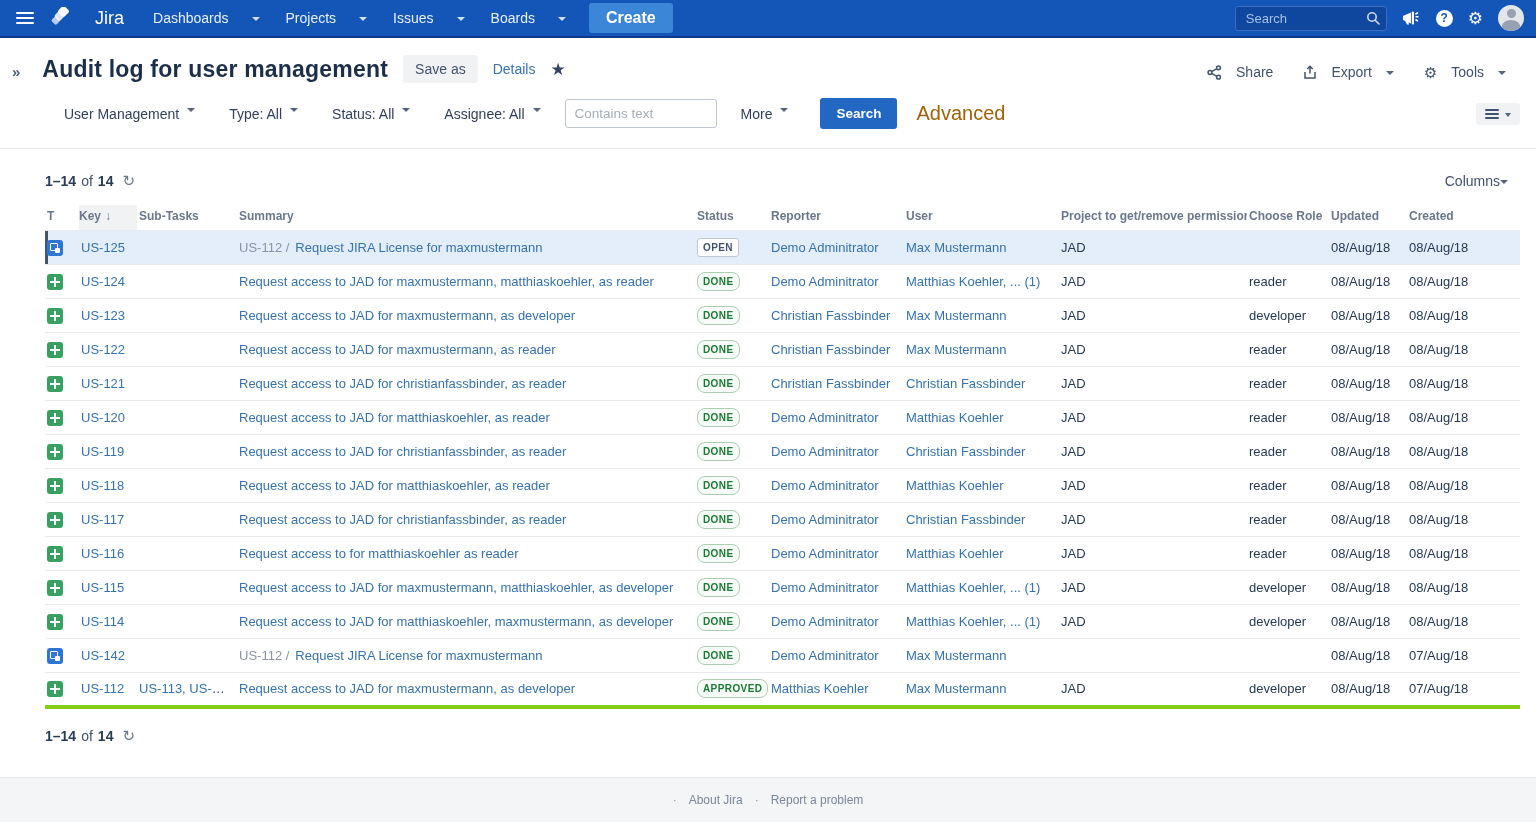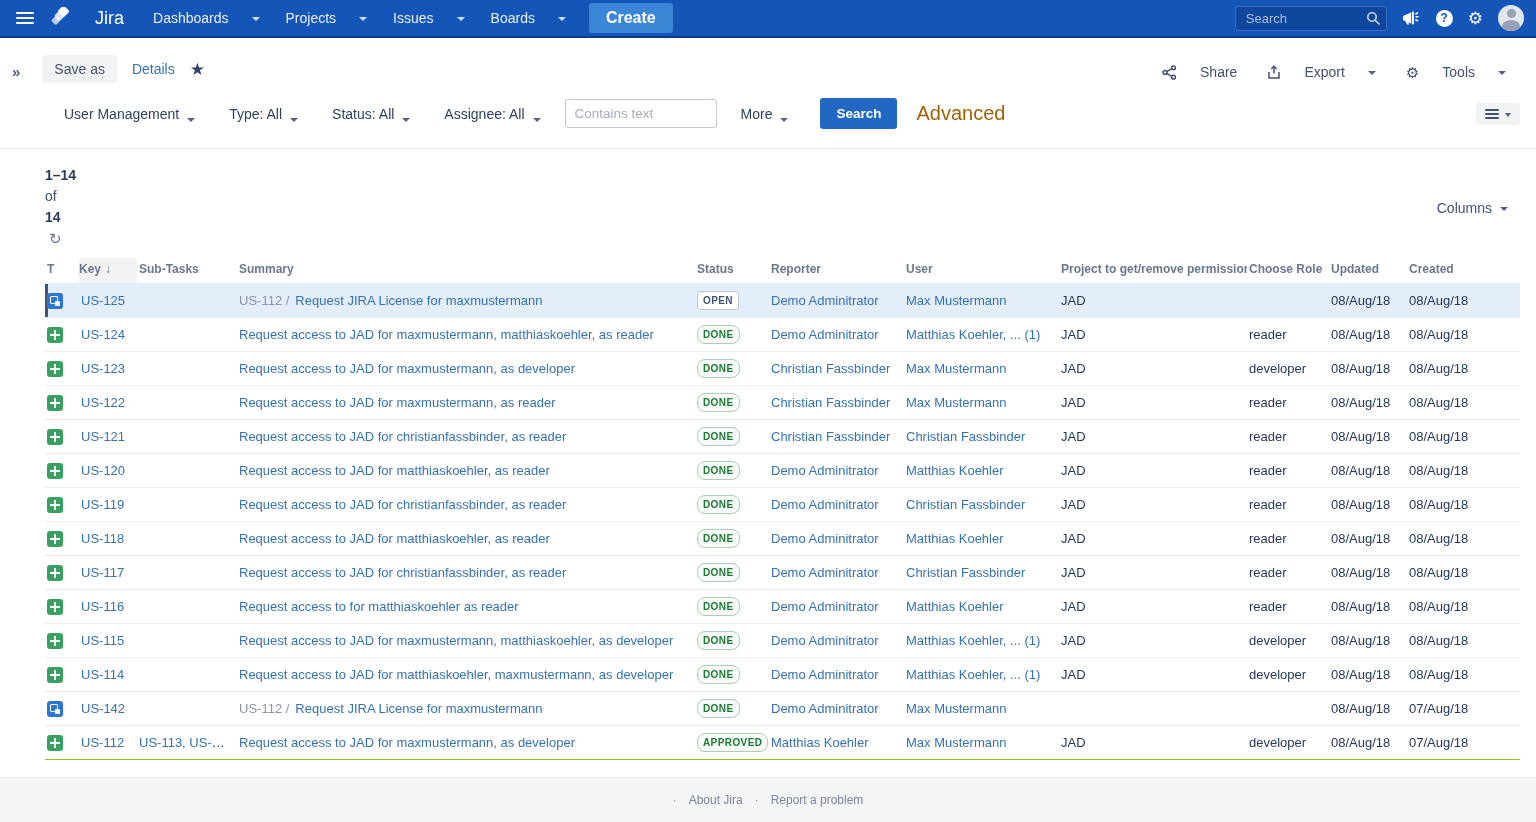--- a/index.html
+++ b/index.html
@@ -44,62 +44,62 @@
   
   .page-head { display:flex; align-items:flex-start; padding:17px 30px 0 2px; }
   .collapse { color:#505f79; font-size:15px; font-weight:700; padding:8px 10px 0 10px; cursor:pointer; }
   .title-group { display:flex; align-items:center; gap:15px; margin-left:12px; }
   h1 { margin:0; font-size:23px; font-weight:600; color:#1c2e4a; letter-spacing:.2px; }
   .save-as { background:#f1f2f4; border:none; border-radius:3px; padding:6px 12px;
              font-family:inherit; font-size:14px; color:#42526e; cursor:pointer; }
   .details-link { color:#3572b0; font-size:14px; cursor:pointer; }
   .star { color:#344563; font-size:17px; cursor:pointer; line-height:1; }
   .head-right { margin-left:auto; display:flex; align-items:center; gap:30px; padding-top:9px; }
-  .head-action { display:flex; align-items:center; gap:23px; color:#42526e; font-size:14px; cursor:pointer; }
+  .head-action { display:flex; align-items:center; gap:14px; color:#42526e; font-size:14px; cursor:pointer; }
   .head-action svg, .head-action .gear-dark { color:#42526e; }
   .gear-dark { font-size:15px; line-height:1; }
 
   
   .filter-bar { display:flex; align-items:center; padding:15px 16px 19px 54px; }
-  .fdrop { display:flex; align-items:flex-end; gap:8px; padding:6px 10px; margin-right:14px;
+  .fdrop { display:flex; align-items:flex-start; gap:8px; padding:6px 10px; margin-right:14px;
            font-size:14px; color:#2f3f5c; cursor:pointer; border-radius:3px; }
   .fdrop .chev { color:#42526e; }
   .contains-input { width:152px; height:29px; border:1px solid #c1c7d0; border-radius:3px;
                     padding:0 9px; font-size:13.5px; font-family:inherit; color:#333; }
   .contains-input::placeholder { color:#a5adba; }
   .more-drop { margin-left:14px; }
   .search-btn { background:#2268c3; color:#fff; border:none; border-radius:3px;
                 font-family:inherit; font-size:13.5px; font-weight:700; padding:8px 16px; margin-left:8px; cursor:pointer; }
   .advanced { color:#a16207; font-size:20px; margin-left:19px; cursor:pointer; }
   .view-switch { margin-left:auto; background:#f1f2f4; border-radius:3px; padding:6px 9px;
                  display:flex; align-items:center; gap:6px; cursor:pointer; }
   .vbars { display:flex; flex-direction:column; gap:2px; }
   .vbars div { width:14px; height:2px; background:#42526e; border-radius:1px; }
   .view-switch .chev { color:#42526e; border-left-width:3.5px; border-right-width:3.5px; }
 
   .divider { height:1px; background:#e4e6ea; flex:0 0 1px; }
 
   
   .results { flex:1 1 auto; padding:0 16px 0 45px; overflow:hidden; }
   .count-row { display:flex; align-items:center; justify-content:space-between; margin:18px 0 10px; }
-  .count { font-size:14px; color:#42526e; display:flex; align-items:flex-start; gap:5px;flex-direction:column; }
+  .count { font-size:14px; color:#42526e; display:flex; align-items:center; gap:5px; }
   .count b { color:#2a3b55; }
   .refresh { color:#6b778c; font-size:15px; margin-left:4px; cursor:pointer; }
-  .columns-btn { display:flex; align-items:center; gap:8px; color:#42526e; font-size:14px;
+  .columns-btn { display:flex; align-items:center; color:#42526e; font-size:14px;
                  padding:6px 12px; border-radius:3px; cursor:pointer; }
   .columns-btn .chev { color:#42526e; }
 
   table { width:100%; border-collapse:collapse; table-layout:fixed; }
   thead th { font-size:12px; font-weight:600; color:#6b778c; text-align:left;
              padding:4px 6px 7px 2px; white-space:nowrap; overflow:hidden; }
   th.key-th { background:#f1f2f4; border-radius:2px; padding-left:0; cursor:pointer; }
   .sort-arrow { color:#6b778c; margin-left:4px; font-size:12px; }
   tbody td { font-size:13px; color:#253858; height:34px; padding:0 6px 0 2px;
              border-top:1px solid #e9ebf0; white-space:nowrap; overflow:hidden; text-overflow:ellipsis; }
-  tbody tr:last-child td { border-bottom:1px solid #84cc16; }
+  tbody tr:last-child td { border-bottom:4px solid #84cc16; }
   tr.selected td { background:#e4edfa; }
   tr.selected td:first-child { box-shadow: inset 3px 0 0 #44546f; }
 
   .blue-link { color:#3572b0; cursor:pointer; }
   .sum-prefix { color:#8a94a6; margin-right:6px; }
   .sum-prefix:empty { display:none; margin:0; }
 
   .ticon { width:16px; height:16px; border-radius:3px; display:inline-block; position:relative; vertical-align:middle; }
   .ticon.story { background:#38a161; }
   .ticon.story::before { content:""; position:absolute; left:7px; top:3px; width:2px; height:10px; background:#fff; }
@@ -181,20 +181,21 @@
       <span class="help-circle">?</span>
     </span>
     <span class="nav-ic gear-white">⚙</span>
     <span class="avatar"></span>
   </span>
 </nav>
 
 <div class="page-head">
   <span class="collapse">»</span>
   <span class="title-group">
+    <h1>Audit log for user management</h1>
     <button class="save-as">Save as</button>
     <a class="details-link">Details</a>
     <span class="star">★</span>
   </span>
   <span class="head-right">
     <span class="head-action">
       <svg width="15" height="15" viewBox="0 0 15 15">
           <g fill="none" stroke="#42526e" stroke-width="1.5">
             <circle cx="11.5" cy="2.8" r="1.9"></circle>
             <circle cx="3" cy="7.5" r="1.9"></circle>

